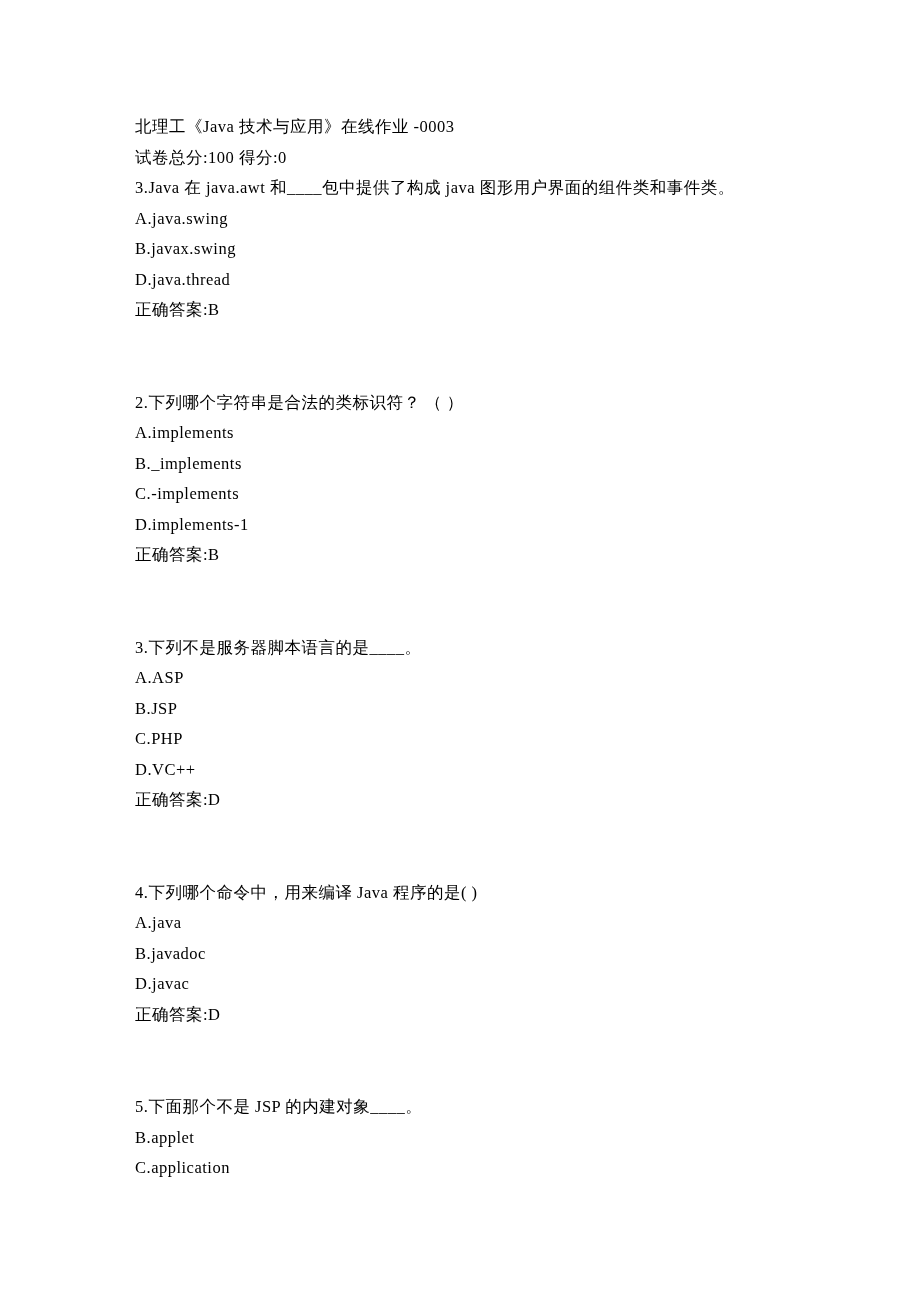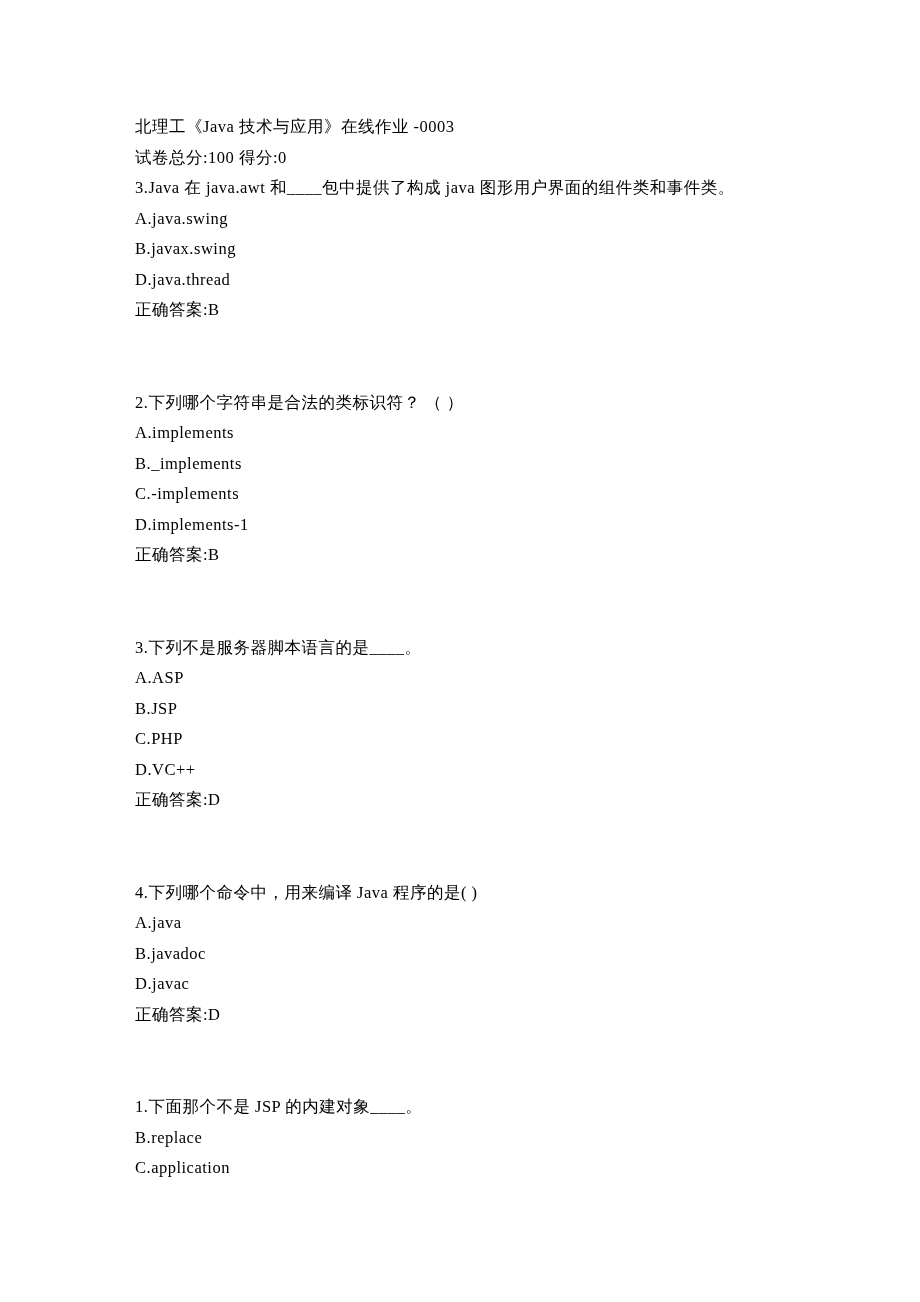--- a/index.html
+++ b/index.html
@@ -62,19 +62,19 @@
 
   <div class="question-block">
     <div class="line">4.下列哪个命令中，用来编译 Java 程序的是( )</div>
     <div class="line">A.java</div>
     <div class="line">B.javadoc</div>
     <div class="line">D.javac</div>
     <div class="line">正确答案:D</div>
   </div>
 
   <div class="question-block">
-    <div class="line">1.下面那个不是 JSP 的内建对象____。</div>
-    <div class="line">B.replace</div>
+    <div class="line">5.下面那个不是 JSP 的内建对象____。</div>
+    <div class="line">B.applet</div>
     <div class="line">C.application</div>
 
   </div>
 
 </div>
 
 </body></html>

